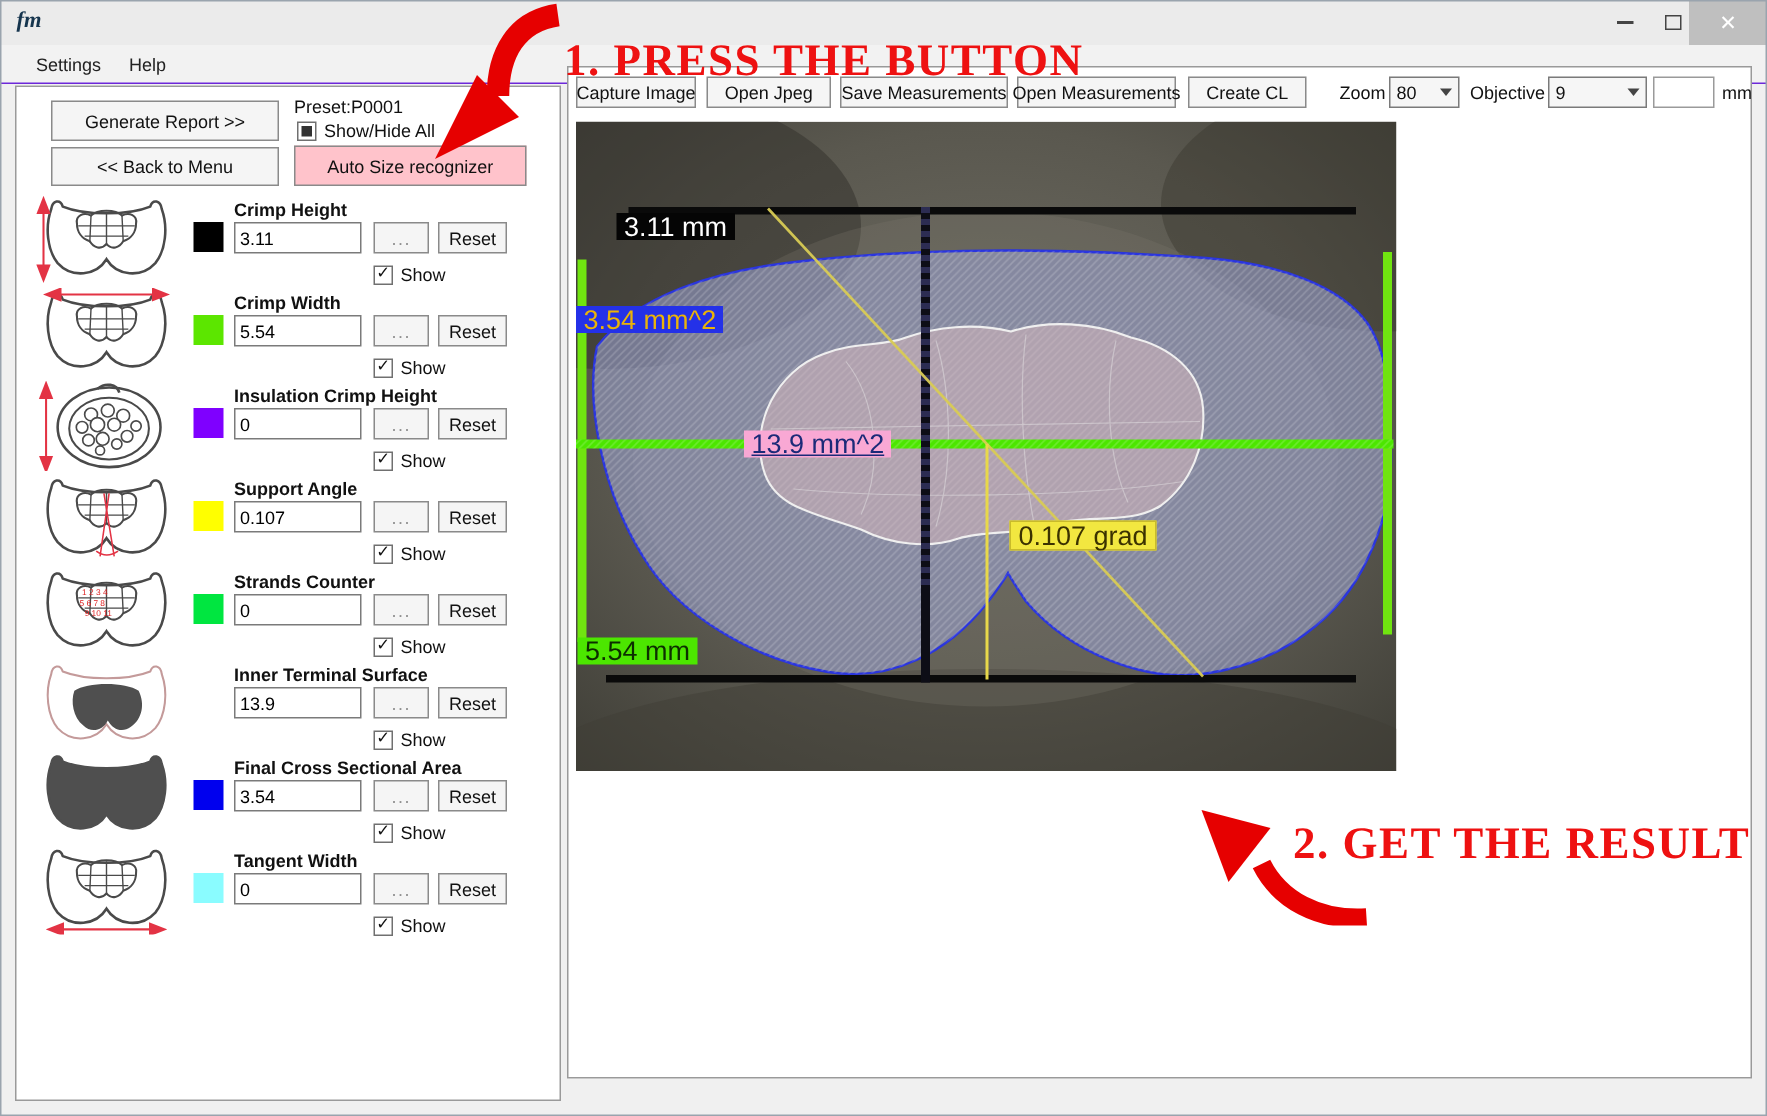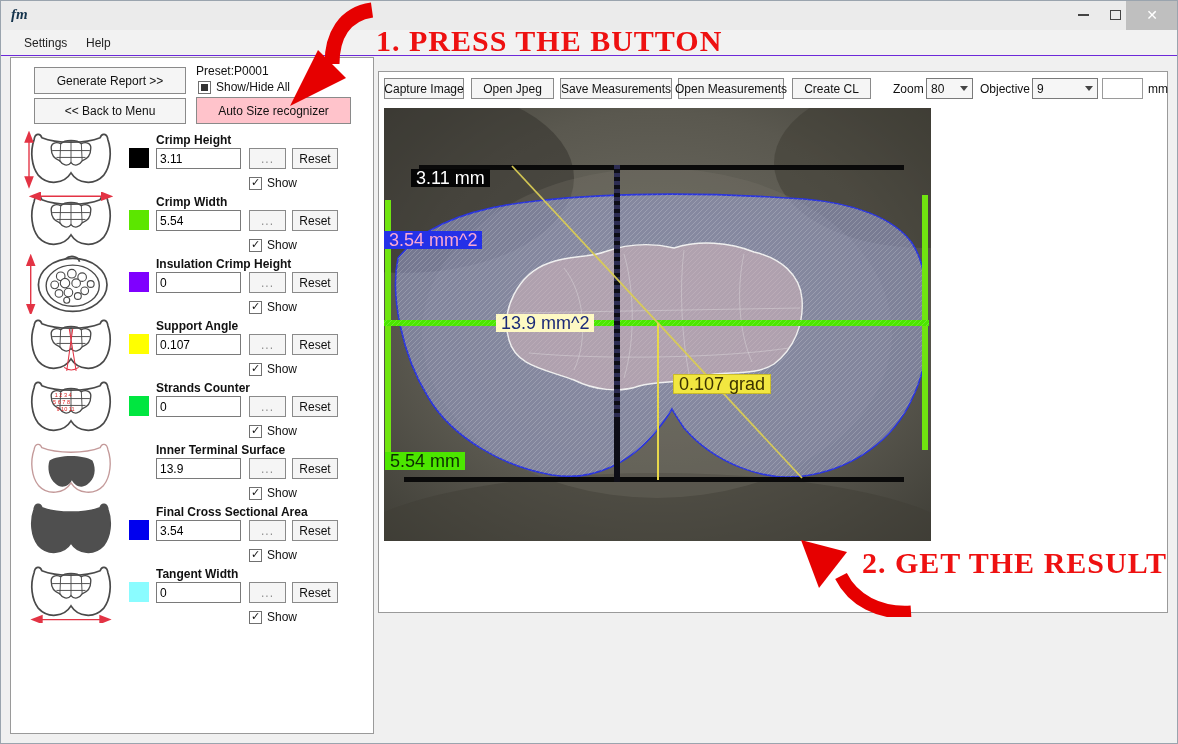--- a/index.html
+++ b/index.html
@@ -15,21 +15,21 @@
 .btn-min .glyph{width:11px;border-bottom:2px solid #444}
 .btn-max{left:1100px;width:30px}
 .btn-max .glyph{width:11px;height:10px;border:1.5px solid #444}
 .btn-close{left:1126px;width:52px;background:#bfbfbf;color:#fff;font-size:14px}
 
 .menubar{position:absolute;left:0;top:30px;width:1178px;height:26px;background:#f2f2f2;border-bottom:1px solid #6d28d9}
 .menu-item{position:absolute;top:4px;padding:2px 6px;color:#222}
 
 .panel{position:absolute;background:#fff;border:1px solid #9a9a9a}
 .left-panel{left:10px;top:57px;width:364px;height:677px}
-.right-panel{left:378px;top:71px;width:790px;height:542px}
+.right-panel{left:378px;top:44px;width:790px;height:675px}
 
 .wbtn{position:absolute;background:#f5f5f5;border:1px solid #8a8a8a;font-family:"Liberation Sans",sans-serif;font-size:12px;color:#111;display:flex;align-items:center;justify-content:center;white-space:nowrap}
 
 .preset-label{position:absolute;left:185px;top:6px}
 .shrow{position:absolute;left:187px;top:22px;display:flex;align-items:center;gap:5px}
 .cb{width:13px;height:13px;border:1px solid #707070;background:#fff;display:inline-flex;align-items:center;justify-content:center;flex:none}
 .cb .sq{width:7px;height:7px;background:#333}
 .ck{font-size:11px;line-height:1;color:#111;margin-top:-1px}
 
 .cicon{position:absolute;left:12px;width:96px;height:60px}
@@ -43,21 +43,21 @@
 .showrow{position:absolute;left:120px;top:43px;display:flex;align-items:center;gap:5px}
 
 .tb-label{position:absolute;top:10px;font-size:12px;color:#111}
 .combo{position:absolute;top:6px;height:21px;border:1px solid #7a7a7a;background:#f6f6f6;display:flex;align-items:center;justify-content:space-between;padding:0 4px;font-size:12px}
 .chev{width:0;height:0;border-left:4px solid transparent;border-right:4px solid transparent;border-top:5px solid #444;margin-left:6px}
 .mm-input{position:absolute;top:6px;height:21px;border:1px solid #9a9a9a;background:#fff;width:41px;font-family:"Liberation Sans",sans-serif;font-size:12px;padding:1px 3px}
 
 .photo{position:absolute;left:5px;top:36px;width:547px;height:433px;overflow:hidden}
 .plabel{position:absolute;font-size:18px;padding:1px 5px;white-space:nowrap;line-height:16px}
 .lab-ch{left:27px;top:61px;color:#fff}
-.lab-fa{left:0;top:123px;color:#f9a8d4}
+.lab-fa{left:0;top:123px;color:#eab308}
 .lab-is{left:112px;top:206px;color:#1b2a78}
 .lab-sa{left:289px;top:266px;color:#3b3200;border:1px solid #c9bb2a}
 .lab-cw{left:1px;top:344px;color:#0c2e00}
 
 .red-note{position:absolute;font-family:"Liberation Serif","DejaVu Serif",serif;font-weight:bold;font-size:30px;color:#ee1111;letter-spacing:1px;white-space:nowrap}
 .note1{left:376px;top:24px}
 .note2{left:862px;top:546px}
 .arrow-wrap{position:absolute}
 </style>
 </head>
@@ -327,21 +327,21 @@
       <rect x="35" y="57" width="485" height="5" fill="#0a0a0a"></rect>
       <rect x="20" y="369" width="500" height="5" fill="#0a0a0a"></rect>
       <rect x="230" y="57" width="6" height="317" fill="#0d0d16"></rect>
       <line x1="233" y1="57" x2="233" y2="310" stroke="#2c2c52" stroke-width="6" stroke-dasharray="4 4"></line>
 
       <line x1="128" y1="58" x2="418" y2="370" stroke="#d9cc55" stroke-width="1.8" opacity="0.95"></line>
       <line x1="274" y1="215" x2="274" y2="372" stroke="#e8d84a" stroke-width="2"></line>
     </svg>
     <div class="plabel lab-ch" style="background: rgb(5, 5, 5);">3.11 mm</div>
     <div class="plabel lab-fa" style="background: rgb(36, 49, 232);">3.54 mm^2</div>
-    <div class="plabel lab-is" style="background: #fef9c3;">13.9 mm^2</div>
+    <div class="plabel lab-is" style="background: #f9a8d4; text-decoration: underline;">13.9 mm^2</div>
     <div class="plabel lab-sa" style="background: rgb(242, 231, 64);">0.107 grad</div>
     <div class="plabel lab-cw" style="background: rgb(76, 230, 0);">5.54 mm</div>
   </div>
 </div>
 
 <div class="red-note note1">1. PRESS THE BUTTON</div>
 <div class="red-note note2">2. GET THE RESULT</div>
 <svg class="arrow-wrap" style="left:278px;top:2px;width:110px;height:130px" viewBox="0 0 110 130">
   <path d="M94,8 C66,12 54,34 54,62" stroke="#e60000" stroke-width="15" fill="none"></path>
   <polygon points="12,104 40,48 68,76" fill="#e60000"></polygon>

